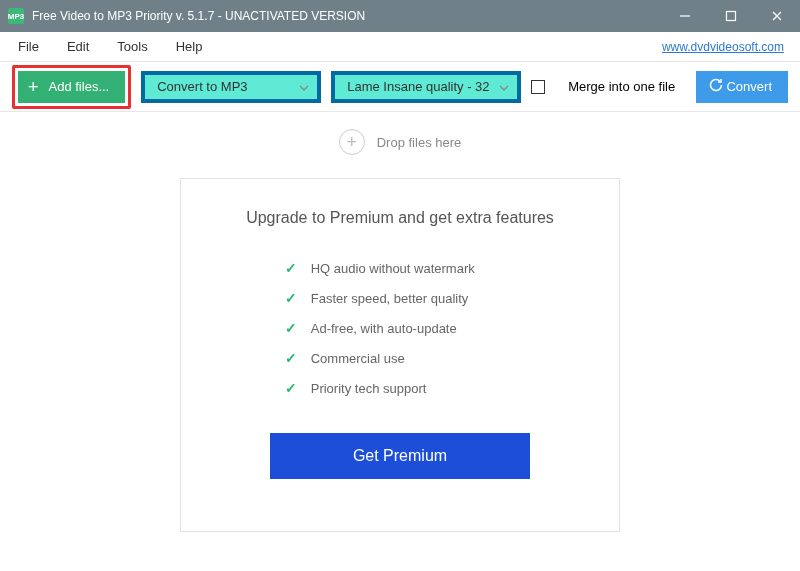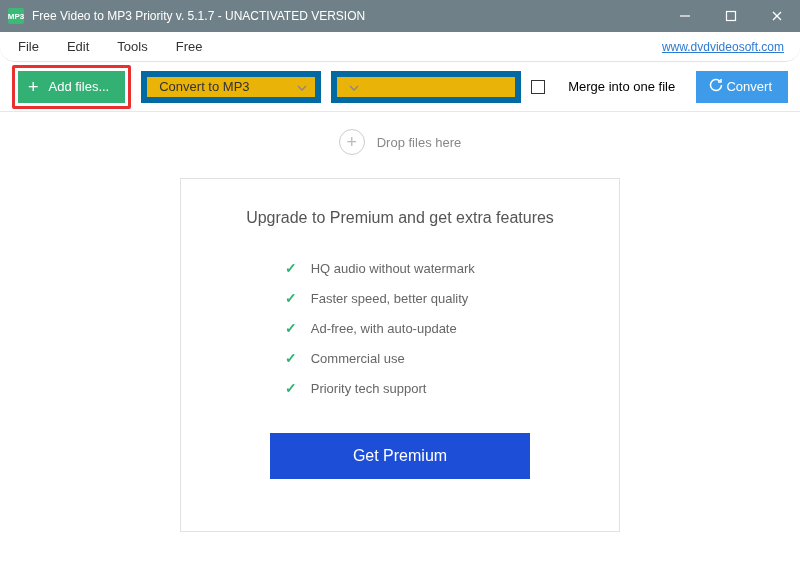--- a/index.html
+++ b/index.html
@@ -54,21 +54,20 @@
     .titlebar .win-btn svg { width: 12px; height: 12px; }
 
     .menubar {
       height: 30px;
       background: #fff;
       border-bottom: 1px solid #e3e3e3;
       display: flex;
       align-items: center;
       font-size: 13px;
       padding: 0 4px;
-      border-radius: 15px;
     }
     .menubar .menu-item {
       padding: 0 14px;
       cursor: default;
       color: #333;
     }
     .menubar .spacer { flex: 1; }
     .menubar .link {
       color: #2e7ad1;
       text-decoration: underline;
@@ -104,22 +103,22 @@
       gap: 10px;
     }
     .add-files-btn .plus-icon {
       font-size: 18px;
       font-weight: 300;
       line-height: 1;
     }
 
     .dropdown {
       height: 32px;
-      border: 6px solid #0369a1;
-      background: #eab308;
+      border: 4px solid #0369a1;
+      background: #5eead4;
       display: flex;
       align-items: center;
       padding: 0 8px 0 12px;
       font-family: "Courier New", monospace;
       font-size: 13px;
       color: #333;
       justify-content: space-between;
       cursor: default;
     }
     .dropdown.format { width: 180px; }
@@ -245,21 +244,21 @@
           <line x1="10" y1="2" x2="2" y2="10" stroke="#fff" stroke-width="1.2"></line>
         </svg>
     </div>
   </div>
 </div>
 
 <div class="menubar">
   <div class="menu-item">File</div>
   <div class="menu-item">Edit</div>
   <div class="menu-item">Tools</div>
-  <div class="menu-item">Free</div>
+  <div class="menu-item">Help</div>
   <div class="spacer"></div>
   <a class="link">www.dvdvideosoft.com</a>
 </div>
 
 <div class="toolbar">
   <div class="highlight-box">
     <button class="add-files-btn">
       <span class="plus-icon">+</span>
       <span>Add files...</span>
     </button>
@@ -268,20 +267,21 @@
   <div class="dropdown format">
     <span>Convert to MP3</span>
     <span class="chev">
       <svg width="10" height="6" viewBox="0 0 10 6">
           <path d="M1 1 L5 5 L9 1" fill="none" stroke="#888" stroke-width="1.3"></path>
         </svg>
     </span>
   </div>
 
   <div class="dropdown quality">
+    <span>Lame Insane quality - 32</span>
     <span class="chev">
       <svg width="10" height="6" viewBox="0 0 10 6">
           <path d="M1 1 L5 5 L9 1" fill="none" stroke="#888" stroke-width="1.3"></path>
         </svg>
     </span>
   </div>
 
   <div class="checkbox-row">
     <div class="cb"></div>
     <span>Merge into one file</span>

